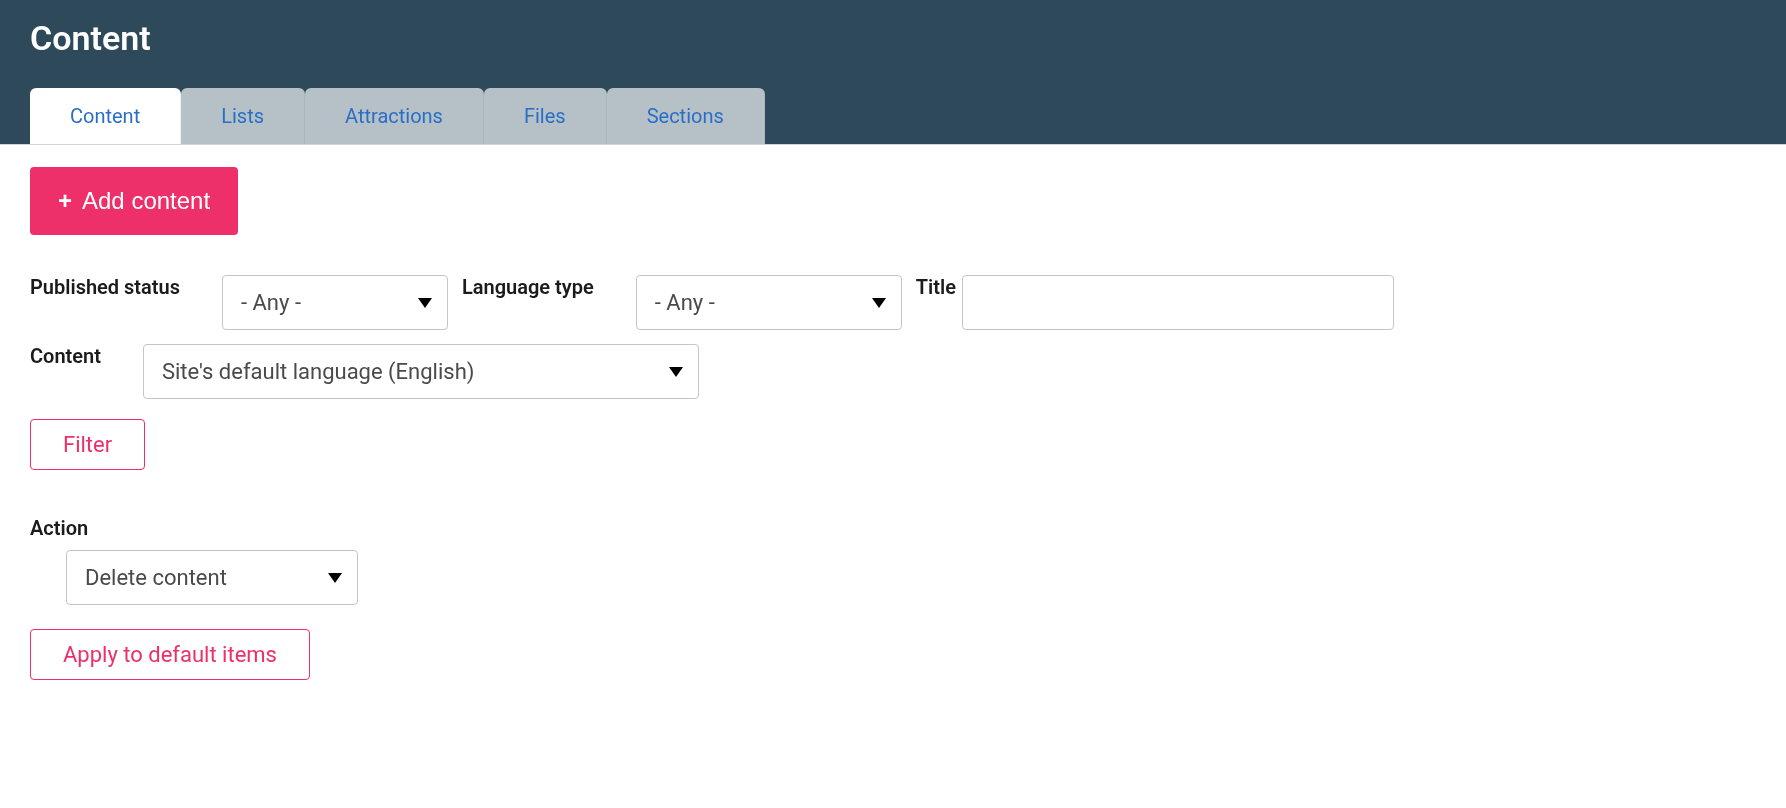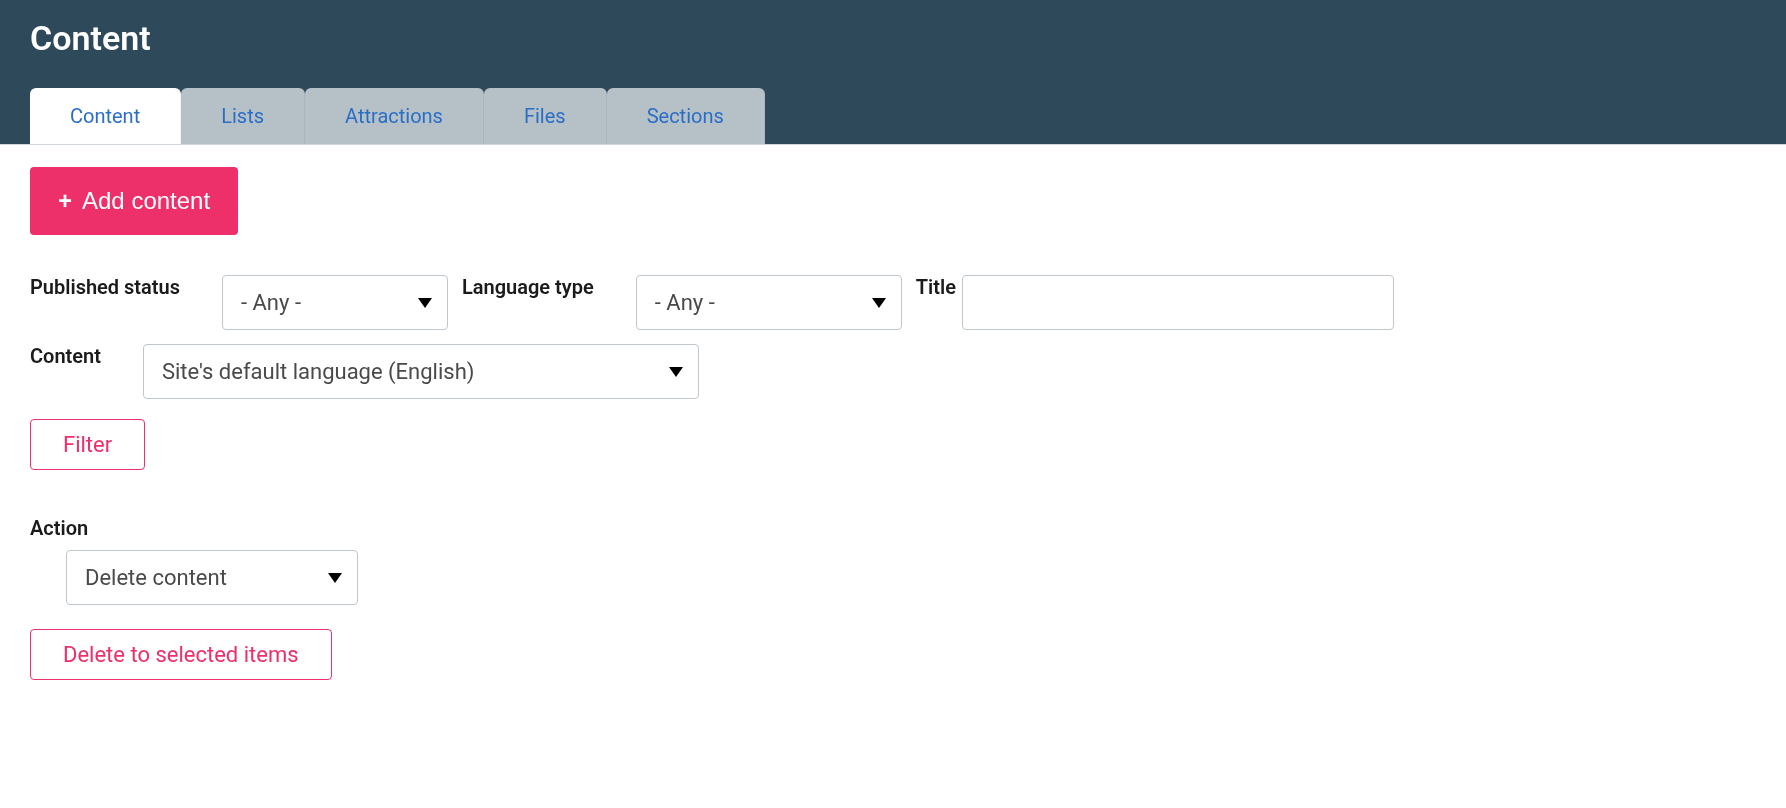--- a/index.html
+++ b/index.html
@@ -222,17 +222,17 @@
       <select class="form-control w-action">
         <option>Delete content</option>
       </select>
       <span class="caret">
         <svg width="14" height="10" viewBox="0 0 14 10">
             <polygon points="0,0 14,0 7,10" fill="#000"></polygon>
           </svg>
       </span>
     </div>
     <div class="apply-row">
-      <button class="btn-outline">Delete to selected items</button>
+      <button class="btn-outline">Apply to default items</button>
     </div>
   </div>
 
 </div>
 
 </body></html>

